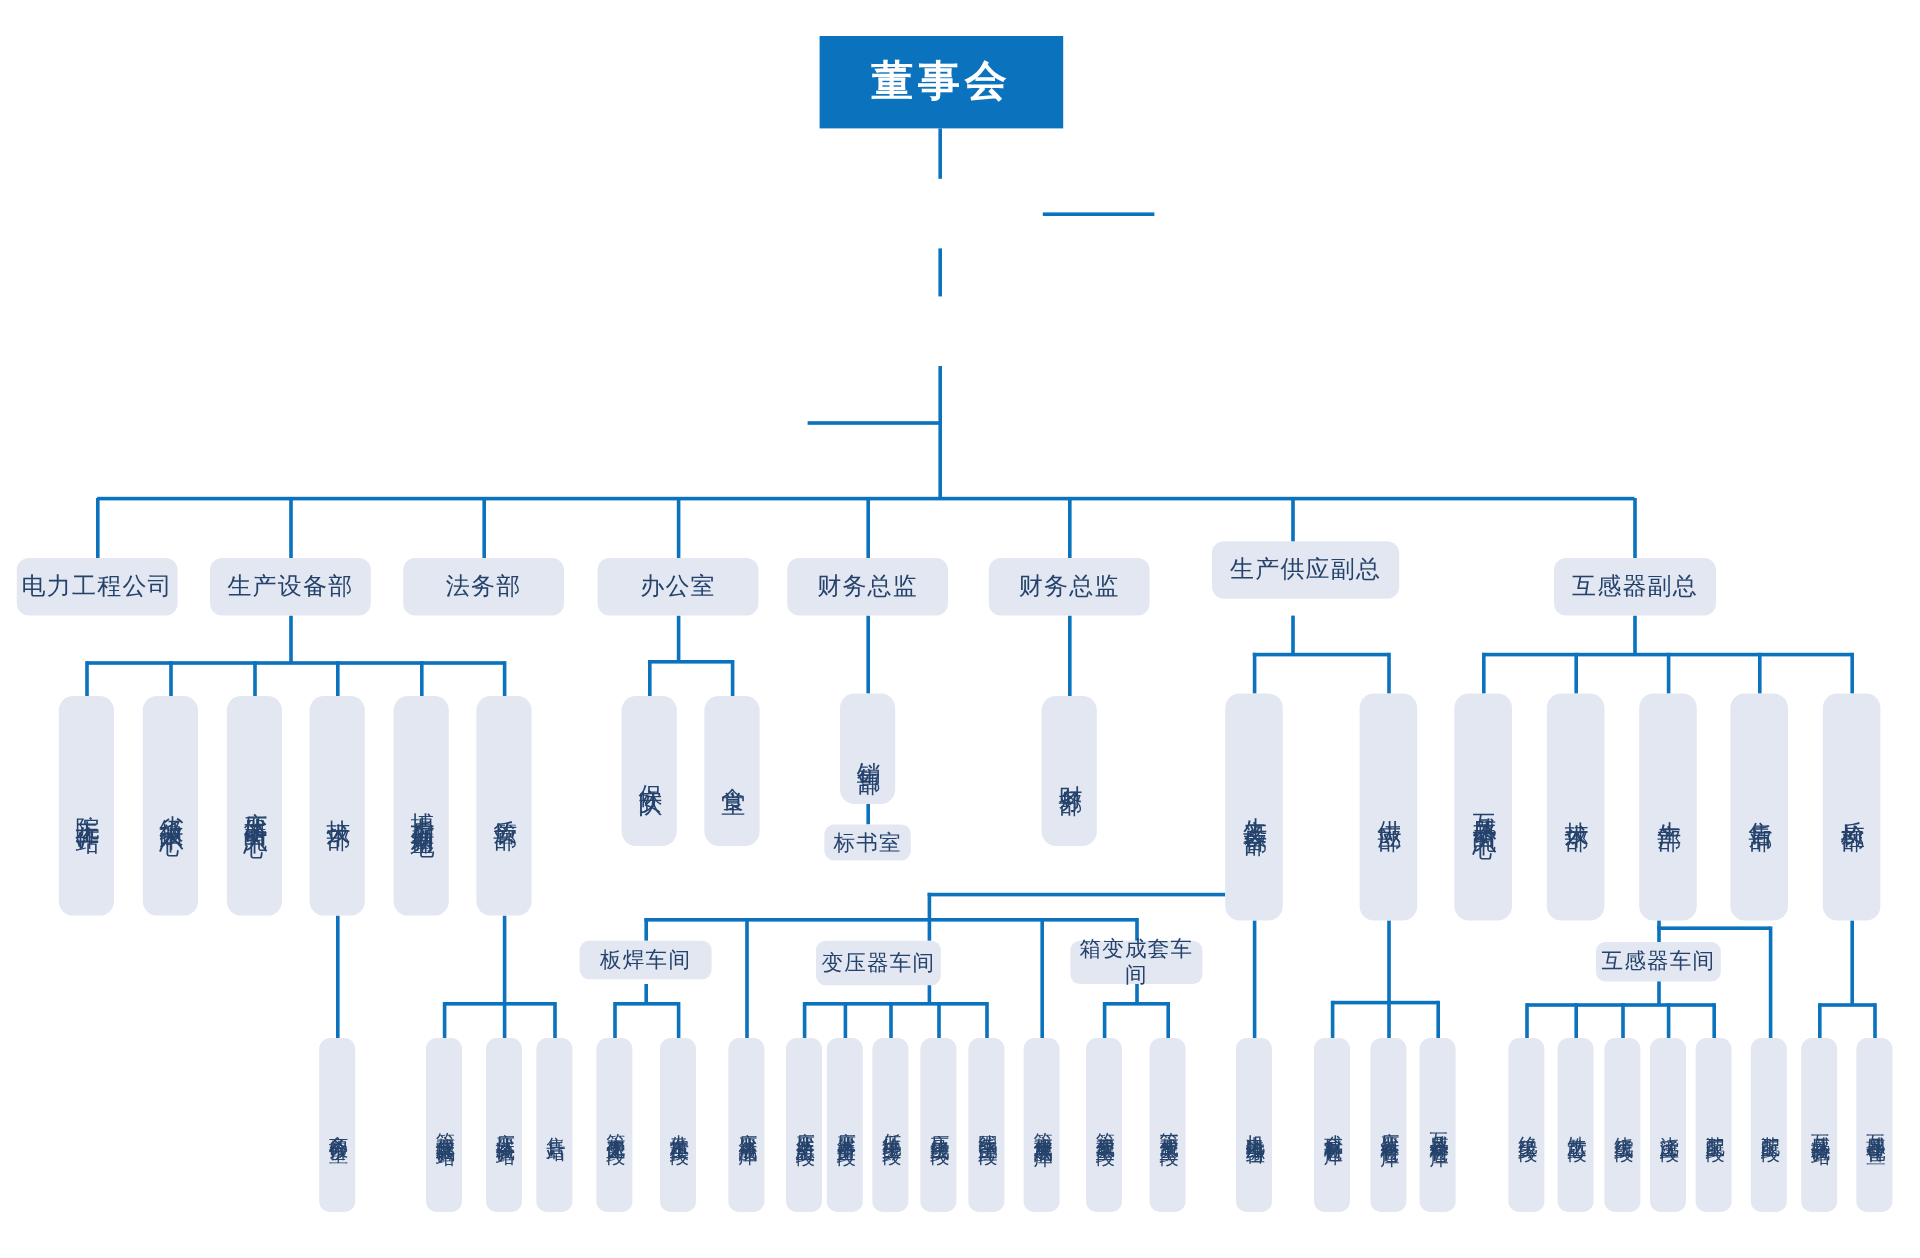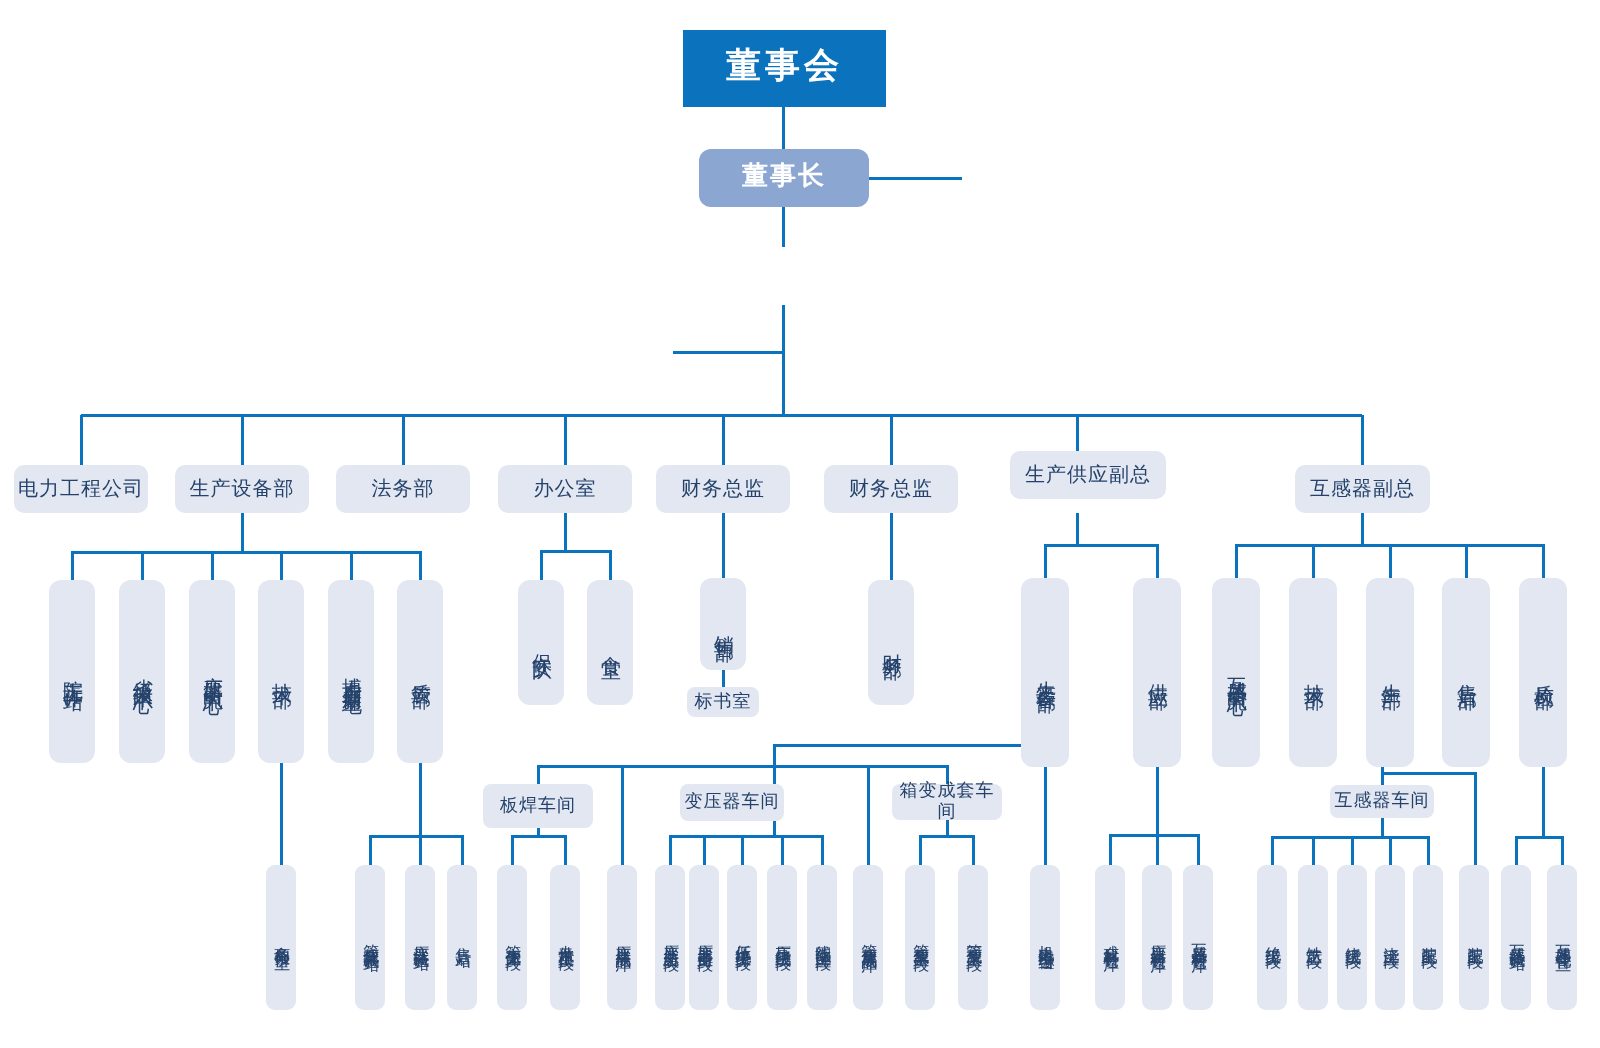--- a/index.html
+++ b/index.html
@@ -1,18 +1,18 @@
 <!DOCTYPE html>
 <html><head>
 <meta charset="utf-8">
 <title>Org Chart</title>
 <style>
   html,body{margin:0;padding:0;background:#ffffff;}
   #canvas{position:relative;width:1600px;height:1048px;background:#ffffff;overflow:hidden;
-          font-family:Liberation Mono, monospace;}
+          font-family:Liberation Serif, serif;}
   .n{position:absolute;box-sizing:border-box;display:flex;align-items:center;justify-content:center;
      text-align:center;line-height:1.15;}
   .blue{background:var(--primary);color:#fff;font-weight:bold;font-size:35px;letter-spacing:4px;}
   .mid{background:var(--secondary);color:#fff;font-weight:bold;font-size:26px;border-radius:12px;letter-spacing:2px;}
   .light{background:var(--nodebg);color:var(--nodetext);border-radius:10px;}
   .dept{font-size:20px;letter-spacing:1px;}
   .vtext{writing-mode:vertical-rl;text-orientation:upright;font-size:20px;letter-spacing:3px;border-radius:12px;}
   .vsmall{writing-mode:vertical-rl;text-orientation:upright;font-size:16px;letter-spacing:2px;border-radius:9px;}
   .lab{font-size:18px;border-radius:8px;letter-spacing:1px;}
   .hl,.vl{position:absolute;background:var(--primary);}
@@ -125,21 +125,20 @@
   <div class="vl" style="left:1351px;top:836px;height:29px"></div>
   <div class="vl" style="left:1389px;top:836px;height:29px"></div>
   <div class="vl" style="left:1427px;top:836px;height:29px"></div>
 
   <div class="vl" style="left:1542px;top:767px;height:70px"></div>
   <div class="hl" style="left:1516px;top:836px;width:47px"></div>
   <div class="vl" style="left:1515px;top:836px;height:29px"></div>
   <div class="vl" style="left:1561px;top:836px;height:29px"></div>
 
   <div class="n blue" style="left:683px;top:30px;width:203px;height:77px">董事会</div>
-  <div class="n mid" style="left:699px;top:149px;width:170px;height:58px">董事长</div>
 
   <div class="n light dept" style="left:14px;top:465px;width:134px;height:48px">电力工程公司</div>
   <div class="n light dept" style="left:175px;top:465px;width:134px;height:48px">生产设备部</div>
   <div class="n light dept" style="left:336px;top:465px;width:134px;height:48px">法务部</div>
   <div class="n light dept" style="left:498px;top:465px;width:134px;height:48px">办公室</div>
   <div class="n light dept" style="left:656px;top:465px;width:134px;height:48px">财务总监</div>
   <div class="n light dept" style="left:824px;top:465px;width:134px;height:48px">财务总监</div>
   <div class="n light dept" style="left:1010px;top:451px;width:156px;height:48px">生产供应副总</div>
   <div class="n light dept" style="left:1295px;top:465px;width:135px;height:48px">互感器副总</div>
 
@@ -158,21 +157,21 @@
 
   <div class="n light vtext" style="left:1021px;top:578px;width:48px;height:189px">生产设备部</div>
   <div class="n light vtext" style="left:1133px;top:578px;width:48px;height:189px">供应部</div>
 
   <div class="n light vtext" style="left:1212px;top:578px;width:48px;height:189px">互感器研究中心</div>
   <div class="n light vtext" style="left:1289px;top:578px;width:48px;height:189px">技术部</div>
   <div class="n light vtext" style="left:1366px;top:578px;width:48px;height:189px">生产部</div>
   <div class="n light vtext" style="left:1442px;top:578px;width:48px;height:189px">售后部</div>
   <div class="n light vtext" style="left:1519px;top:578px;width:48px;height:189px">质检部</div>
 
-  <div class="n light lab" style="left:483px;top:784px;width:110px;height:44px">板焊车间</div>
+  <div class="n light lab" style="left:483px;top:784px;width:110px;height:32px">板焊车间</div>
   <div class="n light lab" style="left:680px;top:784px;width:104px;height:37px">变压器车间</div>
   <div class="n light lab" style="left:892px;top:784px;width:110px;height:36px">箱变成套车间</div>
   <div class="n light lab" style="left:1330px;top:785px;width:104px;height:33px">互感器车间</div>
 
   <div class="n light vsmall" style="left:266px;top:865px;width:30px;height:145px">商务报价室</div>
   <div class="n light vsmall" style="left:355px;top:865px;width:30px;height:145px">箱变成套试验站</div>
   <div class="n light vsmall" style="left:405px;top:865px;width:30px;height:145px">变压器试验站</div>
   <div class="n light vsmall" style="left:447px;top:865px;width:30px;height:145px">售后站</div>
   <div class="n light vsmall" style="left:497px;top:865px;width:30px;height:145px">箱变壳体工段</div>
   <div class="n light vsmall" style="left:550px;top:865px;width:30px;height:145px">夹件车模工段</div>

